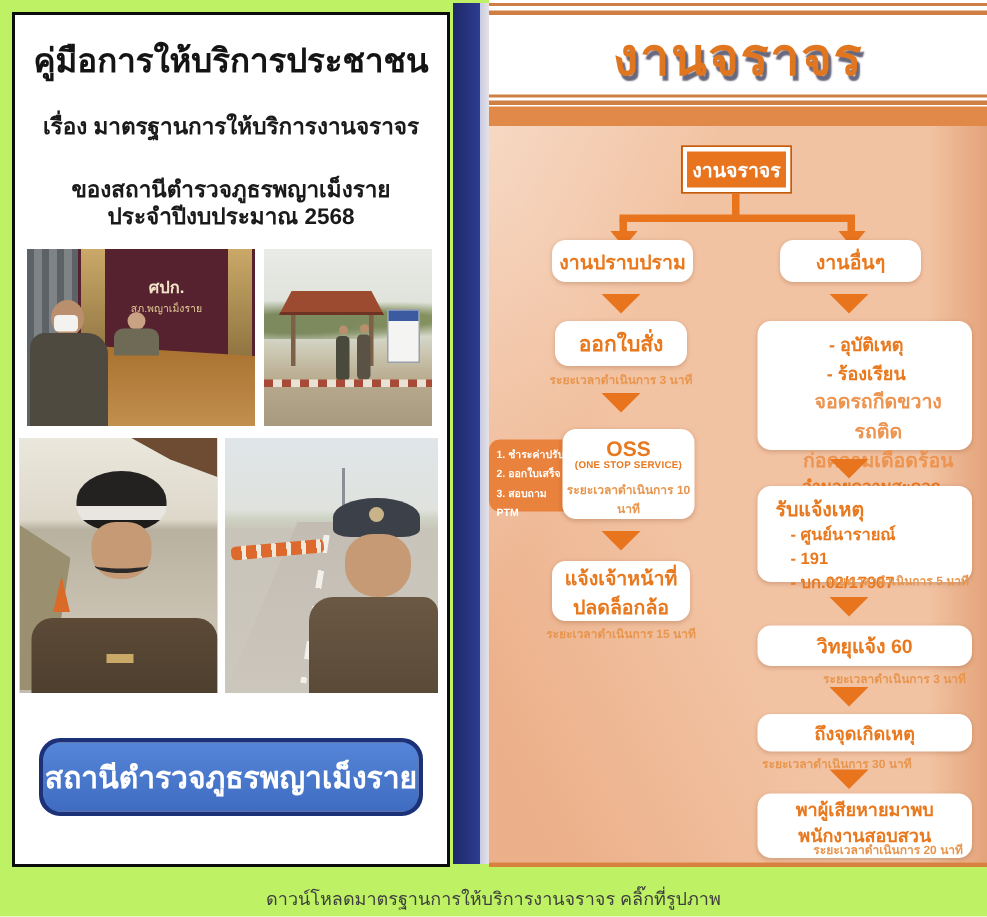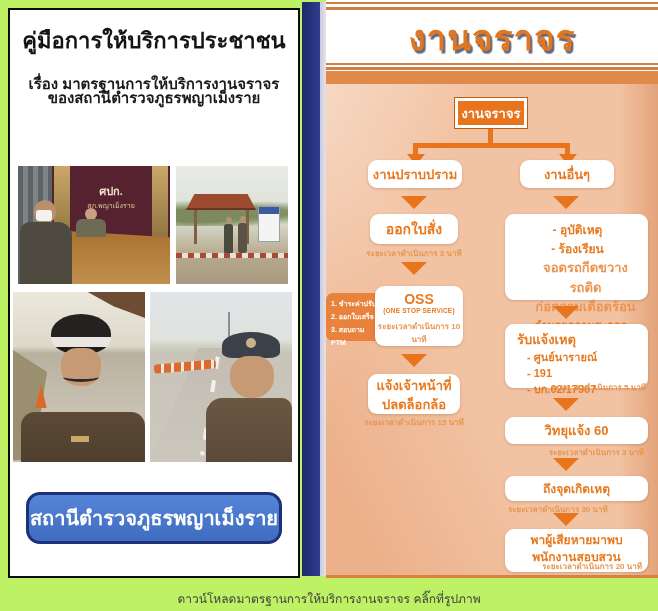--- a/index.html
+++ b/index.html
@@ -8,21 +8,21 @@
   .page { position:relative; width:658px; height:611px; background:#bef264; overflow:hidden; }
 
   
   .lp { position:absolute; left:8px; top:8px; width:292px; height:570px;
         background:#fff; border:2px solid #0c0c0c; }
   .lp-title { position:absolute; top:13px; left:0; width:100%; text-align:center;
               font-size:22px; font-weight:bold; color:#141414; }
   .lp-sub  { position:absolute; left:0; width:100%; text-align:center;
              font-size:15px; font-weight:bold; color:#1a1a1a; }
   .lp-sub.s1 { top:62px; }
-  .lp-sub.s2 { top:76px; }
+  .lp-sub.s2 { top:104px; }
   .lp-sub.s3 { top:122px; font-size:15px; }
 
   .photo { position:absolute; overflow:hidden; background:#cfcfc6; }
   .p1 { left:8px;  top:156px; width:152px; height:118px; }
   .p2 { left:166px; top:156px; width:112px; height:118px; }
   .p3 { left:3px;  top:282px; width:132px; height:170px; }
   .p4 { left:140px; top:282px; width:142px; height:170px; }
 
   
   .p1-curtain { position:absolute; left:0; top:0; width:34px; height:100%;
@@ -185,20 +185,21 @@
 </style>
 </head>
 <body>
 
 <div class="page">
 
   <div class="lp">
     <div class="lp-title">คู่มือการให้บริการประชาชน</div>
     <div class="lp-sub s1">เรื่อง มาตรฐานการให้บริการงานจราจร</div>
     <div class="lp-sub s2">ของสถานีตำรวจภูธรพญาเม็งราย</div>
+    <div class="lp-sub s3">ประจำปีงบประมาณ 2568</div>
 
     <div class="photo p1">
       <div class="p1-curtain"></div>
       <div class="p1-backdrop">
         <div class="p1-gold gl"></div>
         <div class="p1-gold gr"></div>
         <div class="p1-sign">
           <div class="l1">ศปก.</div>
           <div class="l2">สภ.พญาเม็งราย</div>
         </div>

